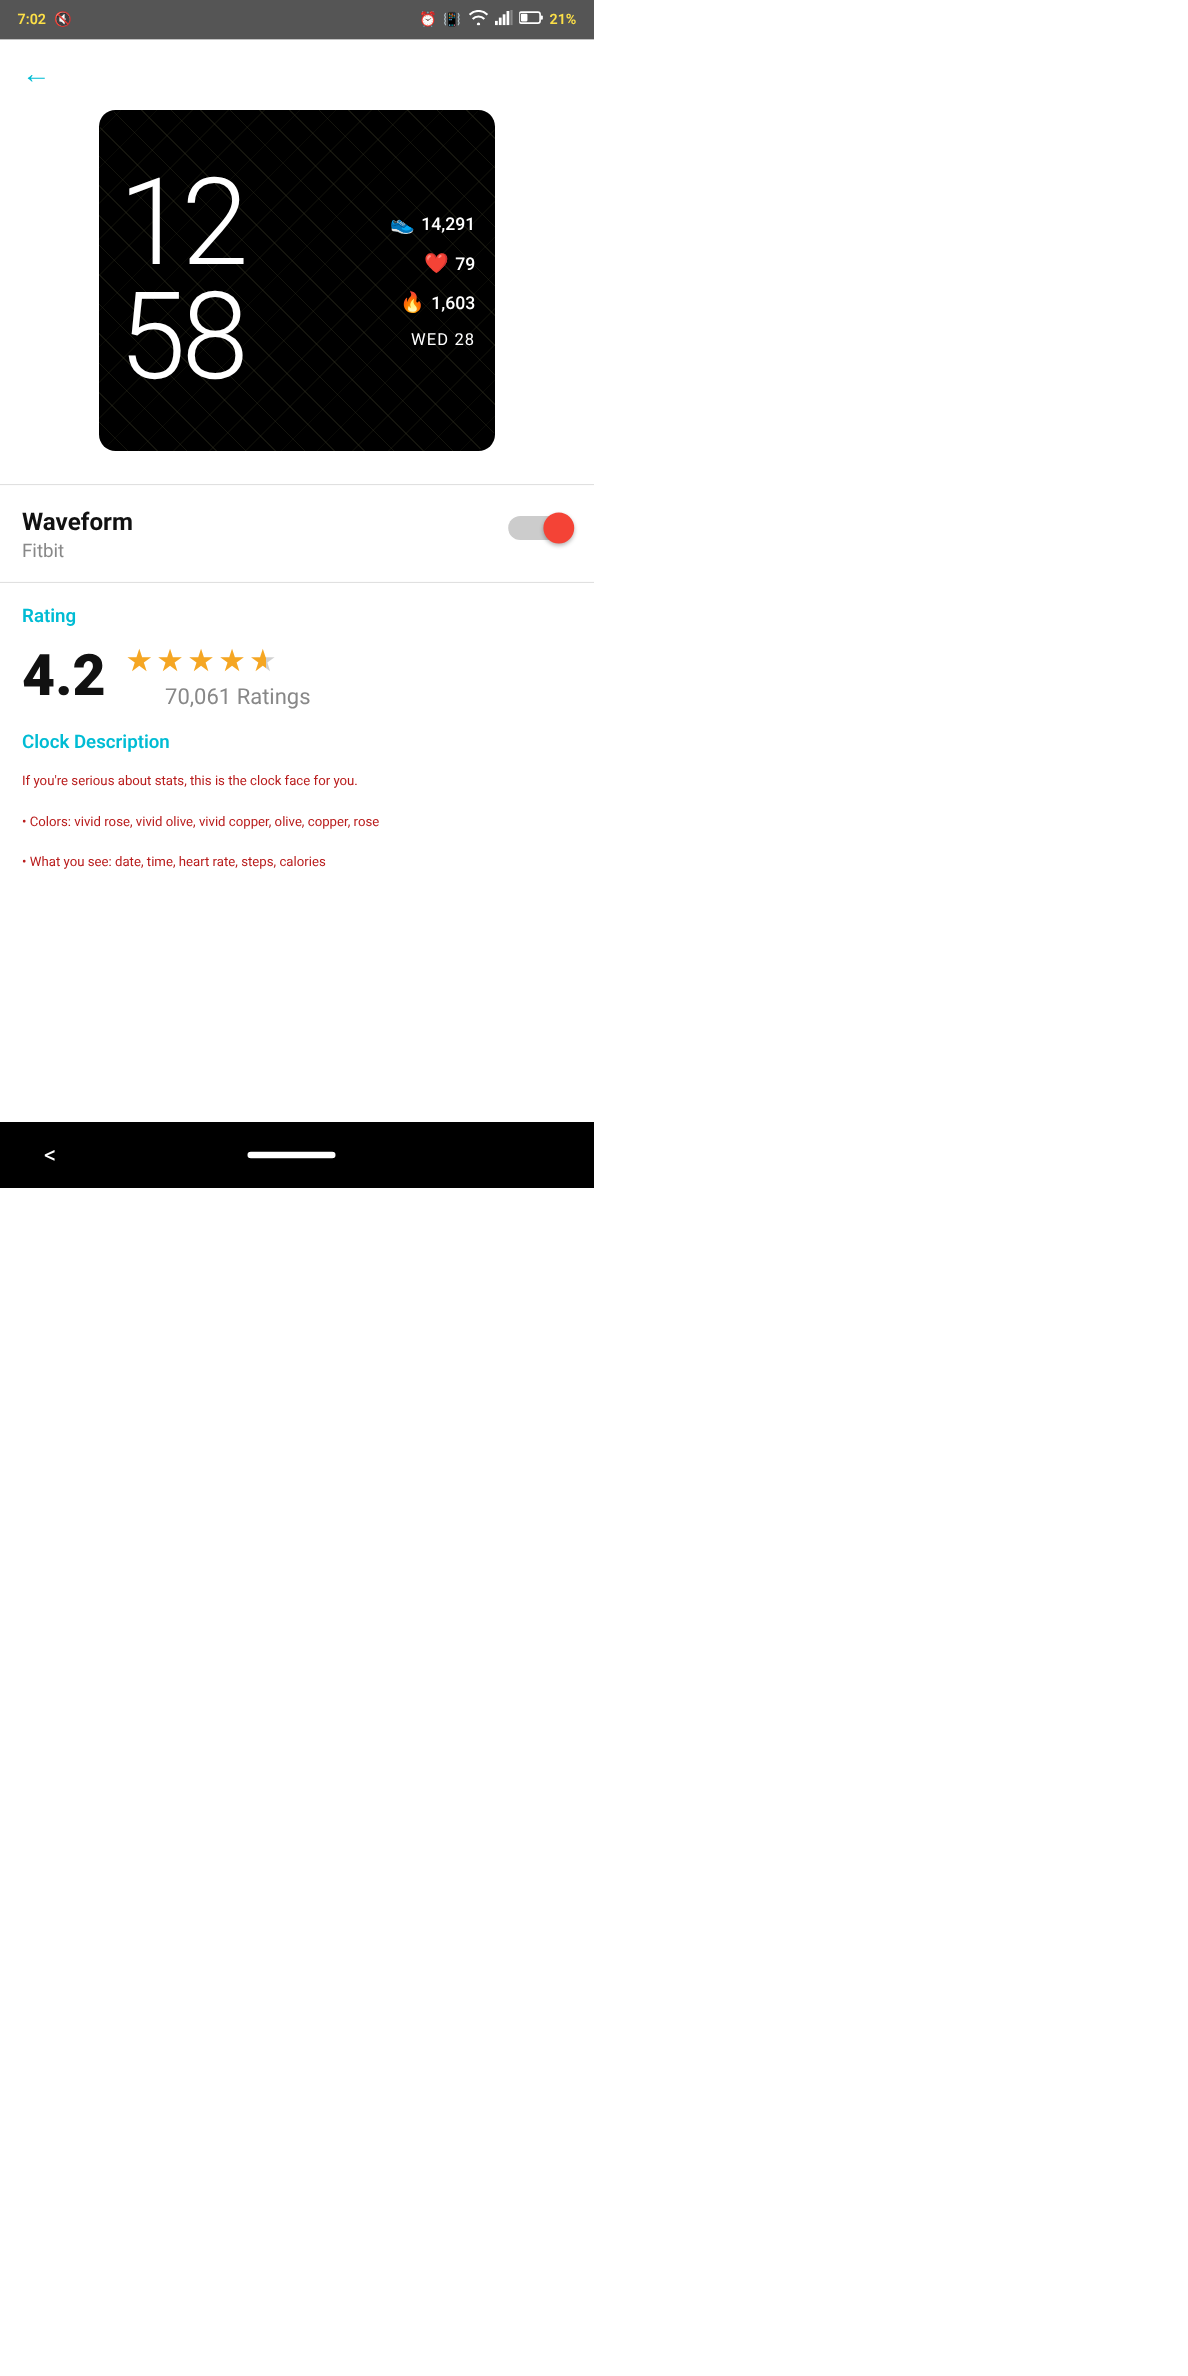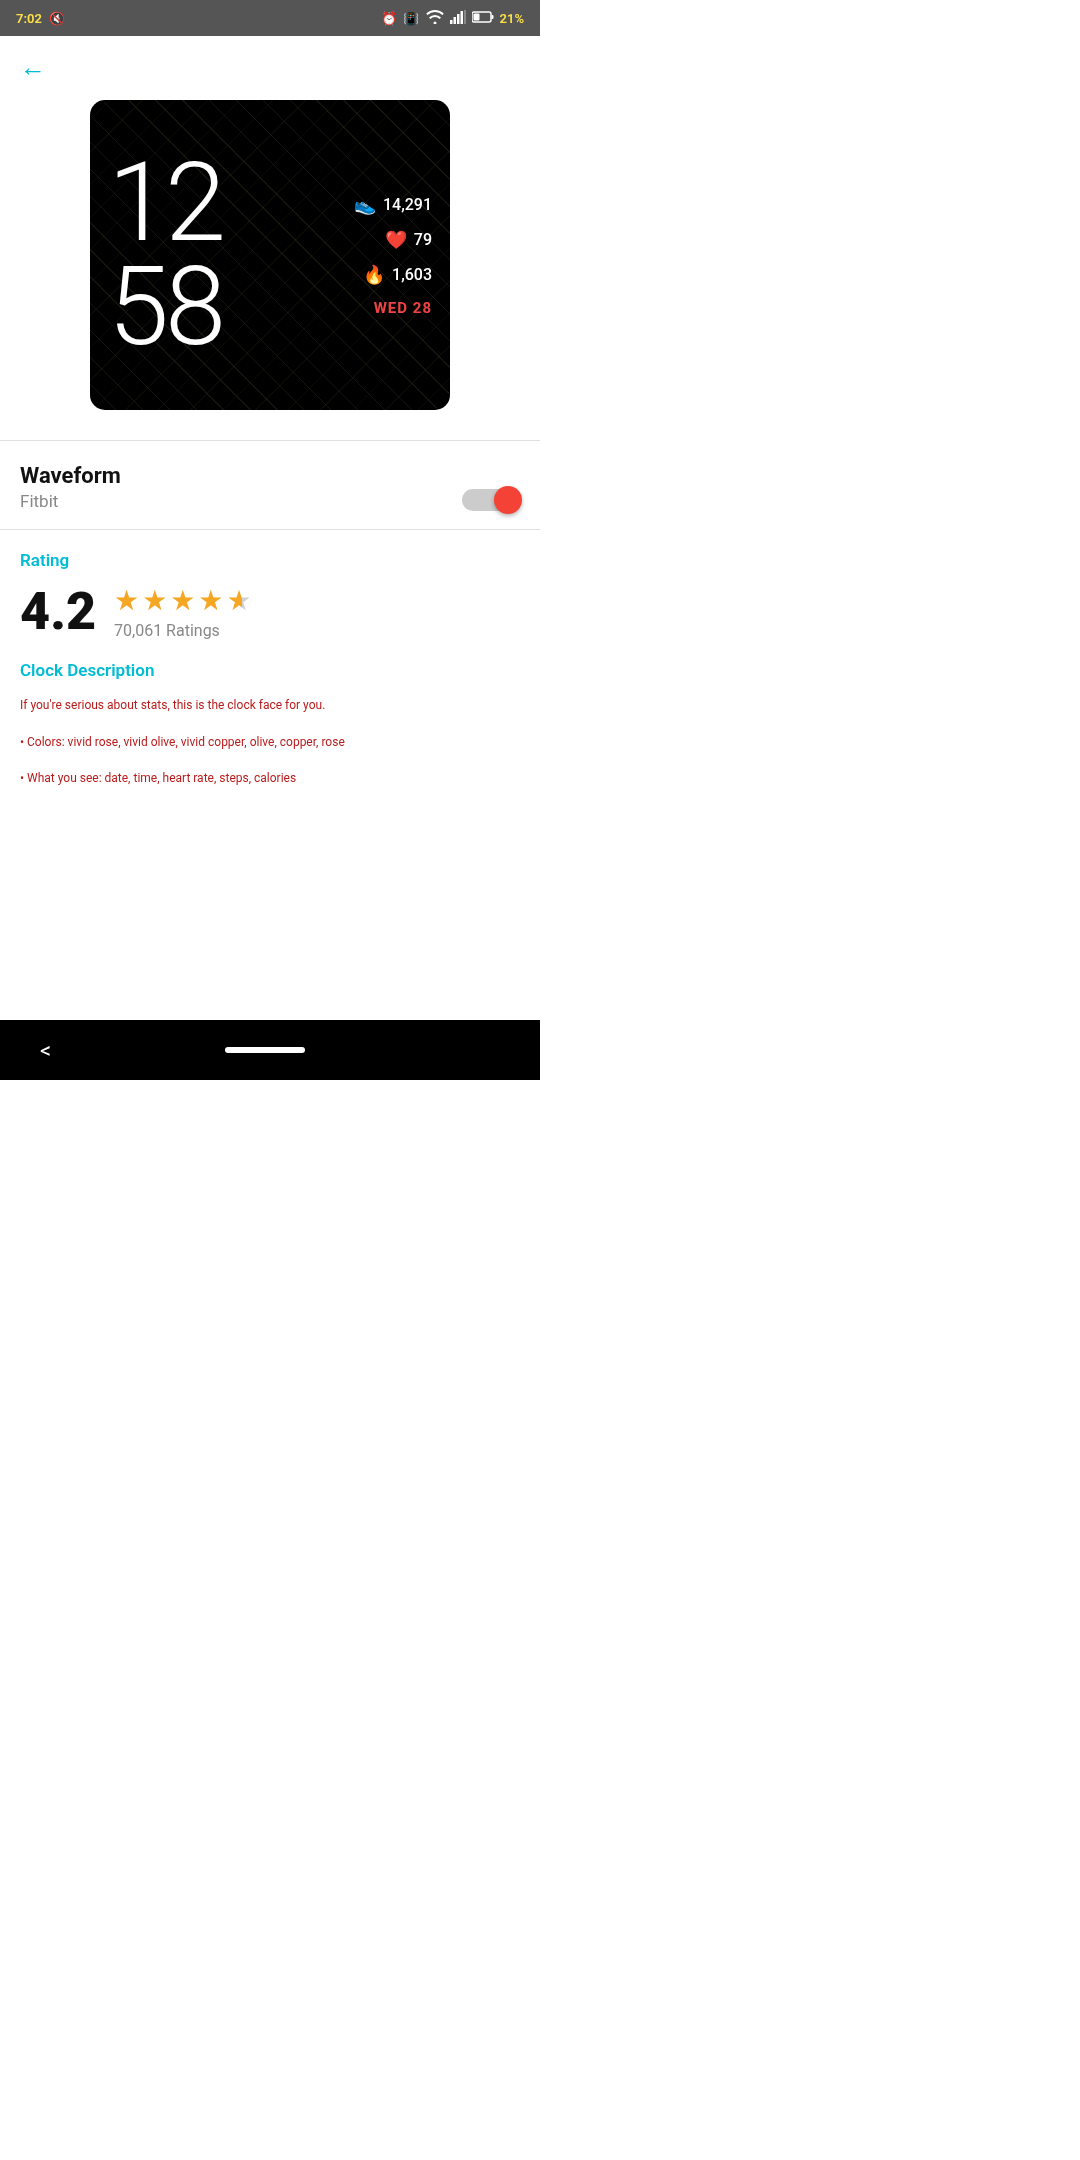--- a/index.html
+++ b/index.html
@@ -147,39 +147,39 @@
       font-size: 16px;
       font-weight: 500;
       white-space: nowrap;
     }
 
     .stat-icon {
       font-size: 18px;
     }
 
     .date-row {
-      color: #ef4444;
+      color: #ffffff;
       font-size: 15px;
-      font-weight: 700;
+      font-weight: 400;
       letter-spacing: 1px;
     }
 
     
     .divider {
       height: 1px;
       background: #e0e0e0;
       margin: 0;
     }
 
     
     .title-section {
       padding: 22px 20px 18px 20px;
       display: flex;
       justify-content: space-between;
-      align-items: flex-end;
+      align-items: flex-start;
     }
 
     .app-title {
       font-size: 22px;
       font-weight: 700;
       color: #111;
     }
 
     .app-subtitle {
       font-size: 17px;
@@ -251,22 +251,23 @@
     .star {
       font-size: 28px;
       color: #f5a623;
     }
 
     .star.empty {
       color: #d0d0d0;
     }
 
     .ratings-count {
-      font-size: 16px;
+      font-size: 20px;
       color: #888;
+      margin-left: 36px;
     }
 
     
     .description-section {
       padding: 10px 20px 20px 20px;
     }
 
     .description-label {
       font-size: 17px;
       font-weight: 600;

